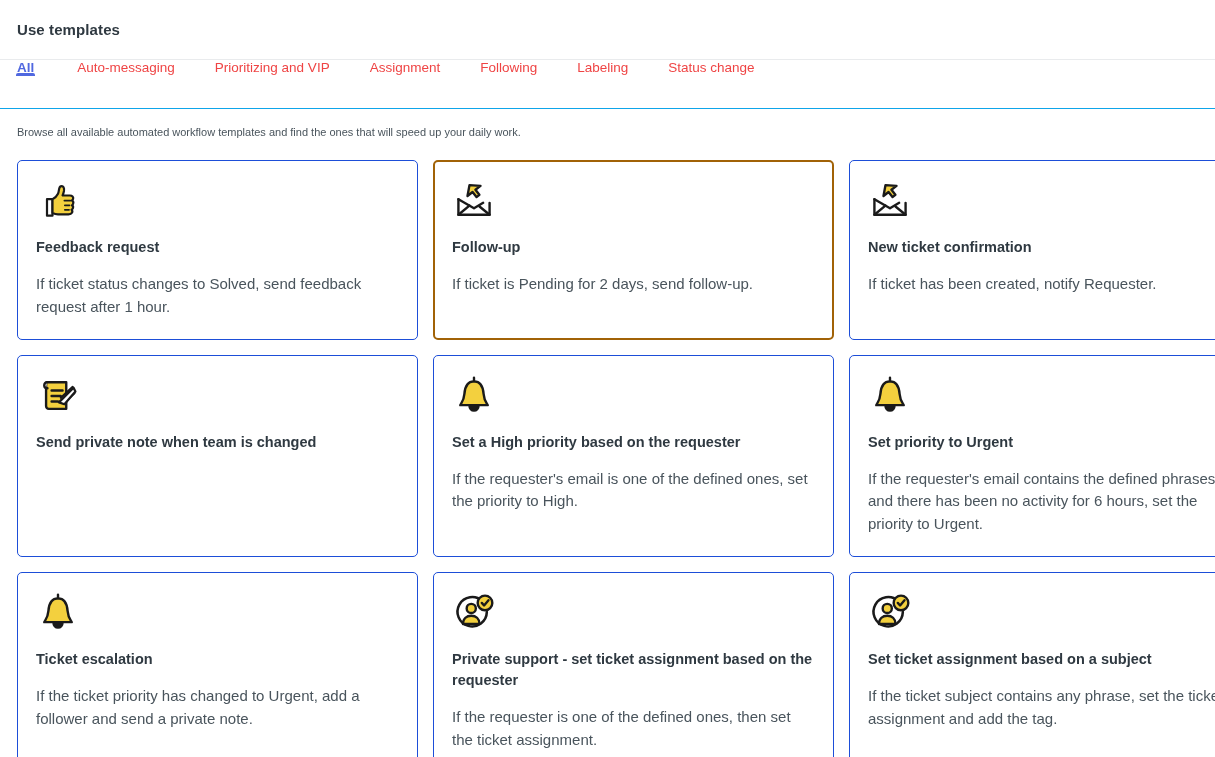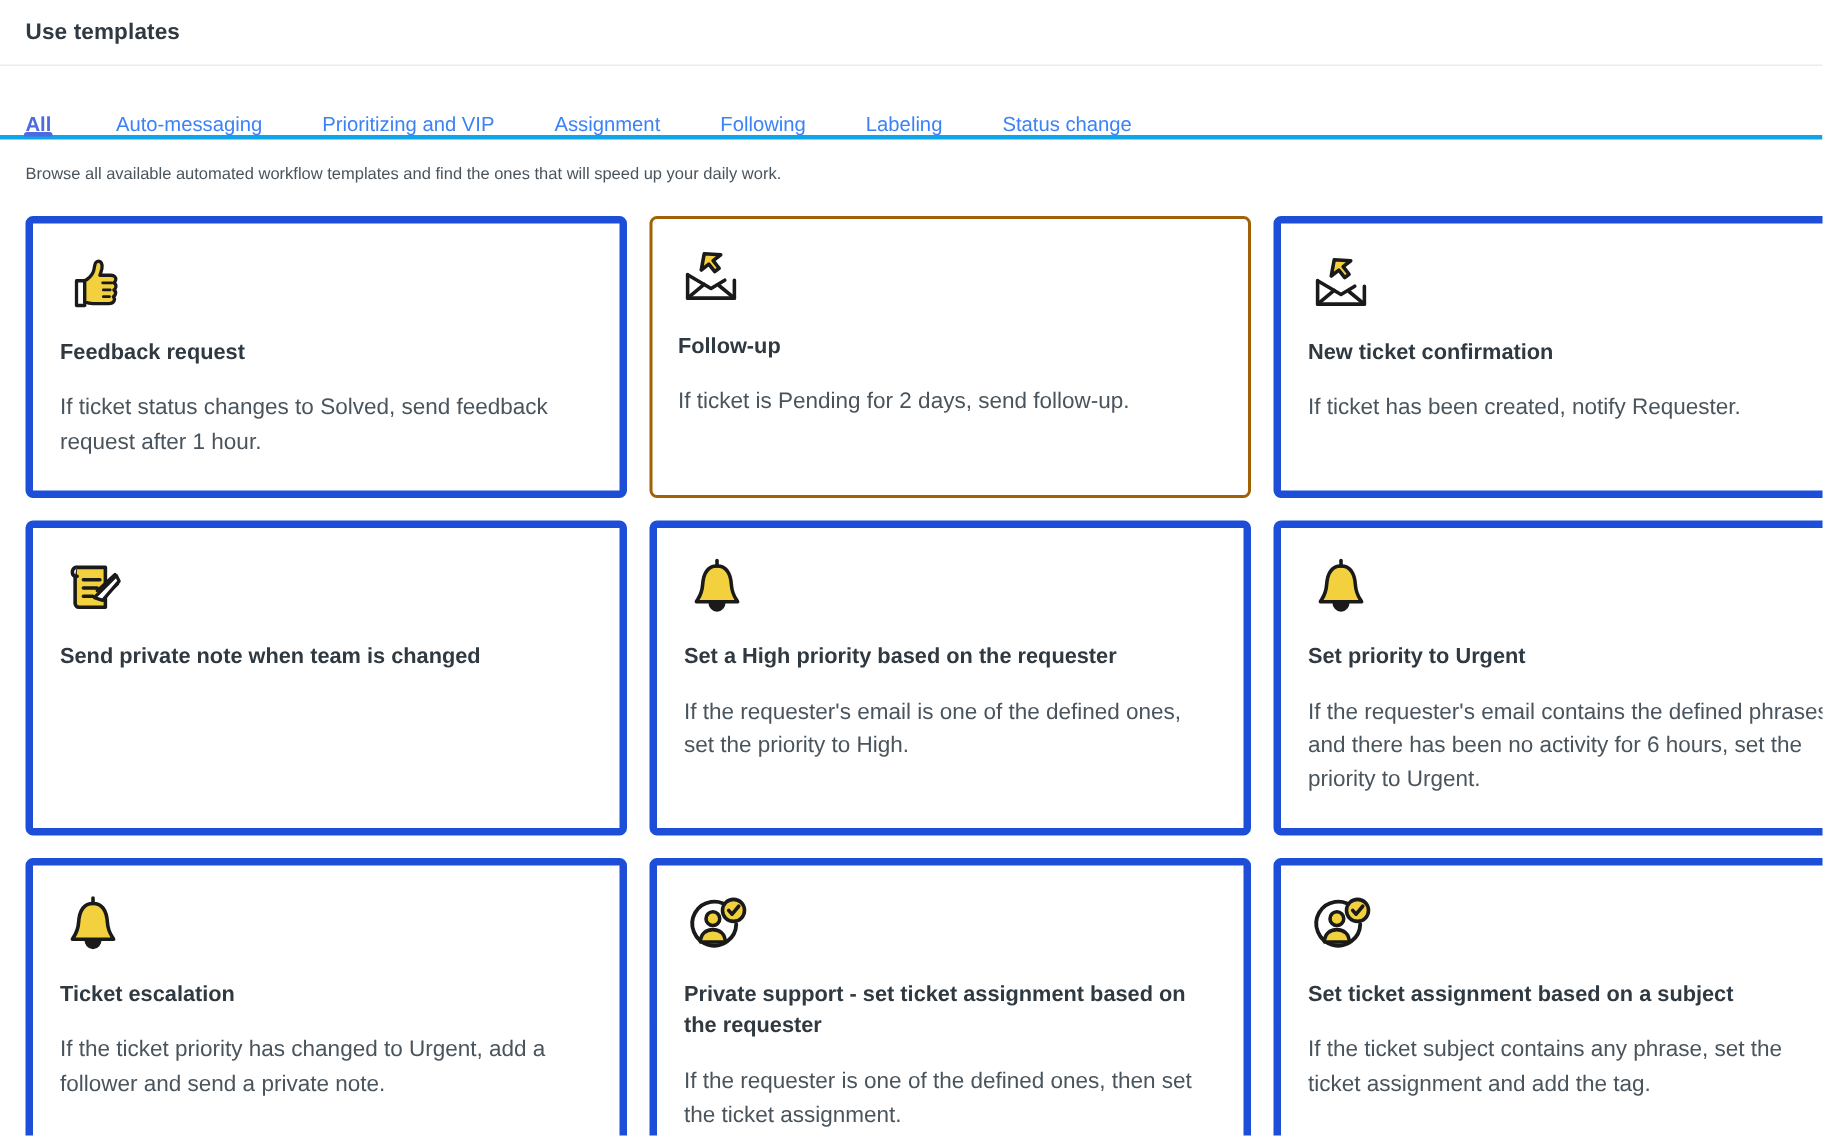--- a/index.html
+++ b/index.html
@@ -7,47 +7,47 @@
     margin: 0; padding: 0;
     width: 1215px; height: 757px;
     background: #ffffff;
     font-family: "Liberation Sans", sans-serif;
     color: #2f3941;
     overflow: hidden;
   }
 
   
   .page-header {
-    height: 44px;
+    height: 60px;
     display: flex;
     align-items: center;
     padding: 0 17px;
     border-bottom: 1px solid #e9ebed;
   }
   .page-title {
     font-size: 15px;
     font-weight: 700;
     color: #2f3941;
     letter-spacing: .1px;
   }
 
   
   .tabs-bar {
     height: 49px;
     display: flex;
-    align-items: flex-end;
+    align-items: flex-start;
     padding: 0 17px;
-    border-bottom: 3px solid #0ea5e9;
+    border-bottom: 1px solid #0ea5e9;
     position: relative;
   }
   .tab {
     display: flex;
     align-items: center;
     font-size: 13.5px;
-    color: #3b82f6;
+    color: #ef4444;
     padding: 0 0 0 0;
     margin-right: 40px;
     position: relative;
     cursor: pointer;
     white-space: nowrap;
   }
   .tab:first-child { margin-right: 43px; }
   .tab.active {
     color: #5068e0;
     font-weight: 700;
@@ -72,21 +72,21 @@
 
   
   .grid {
     padding: 19px 17px 0 17px;
     display: grid;
     grid-template-columns: repeat(3, 401px);
     column-gap: 15px;
     row-gap: 15px;
   }
   .card {
-    border: 5px solid #1d4ed8;
+    border: 1px solid #1d4ed8;
     border-radius: 5px;
     background: #fff;
     padding: 18px 18px 20px 18px;
     min-height: 175px;
     cursor: pointer;
     position: relative;
   }
   .card.selected {
     border: 2px solid #a16207;
     padding: 17px 17px 19px 17px;

